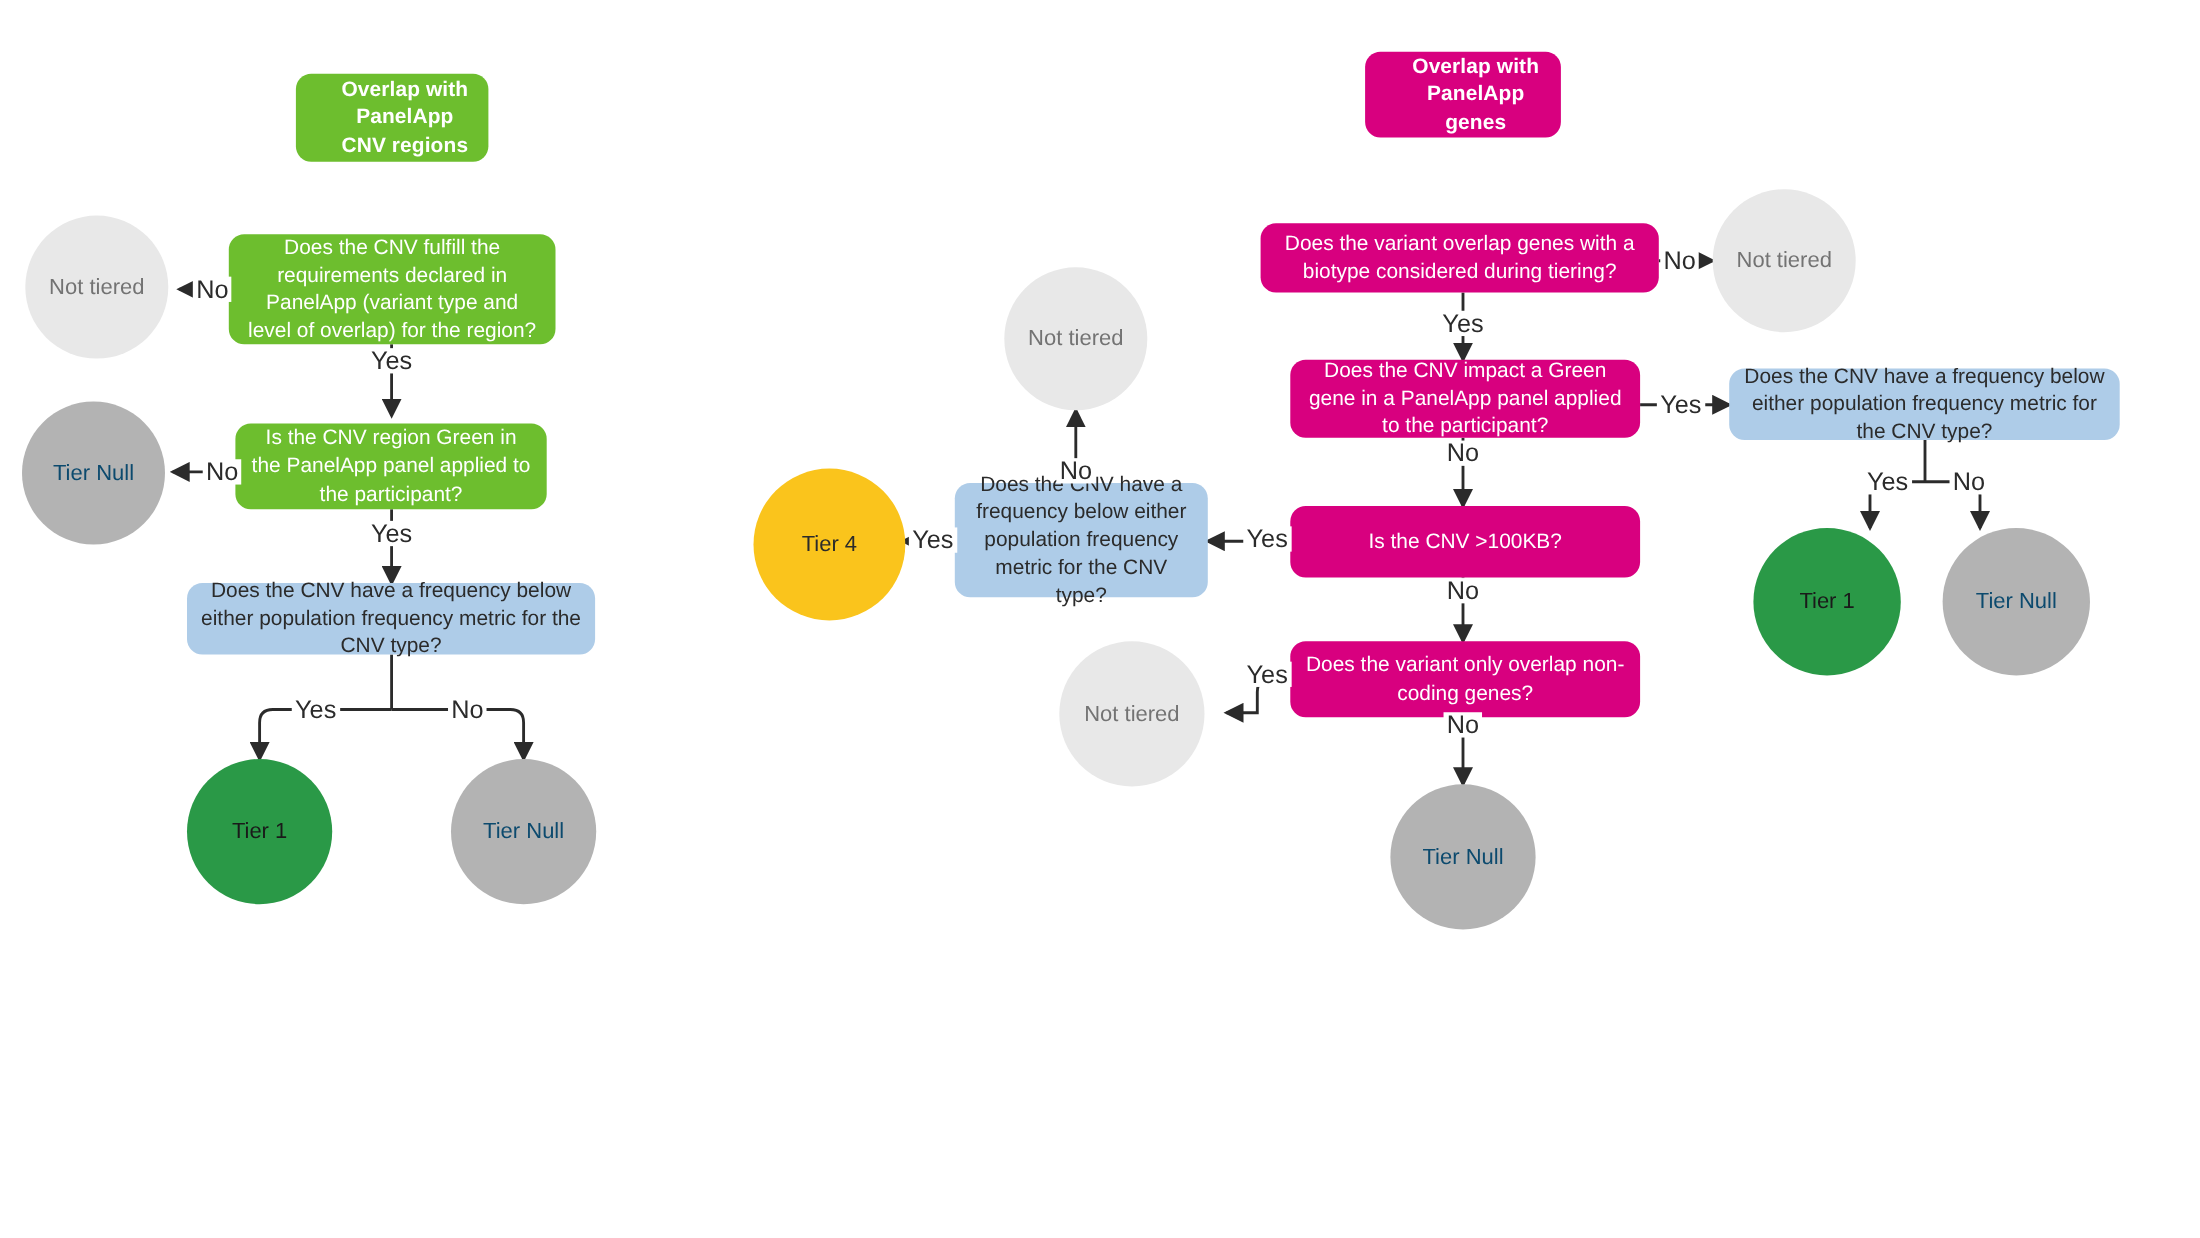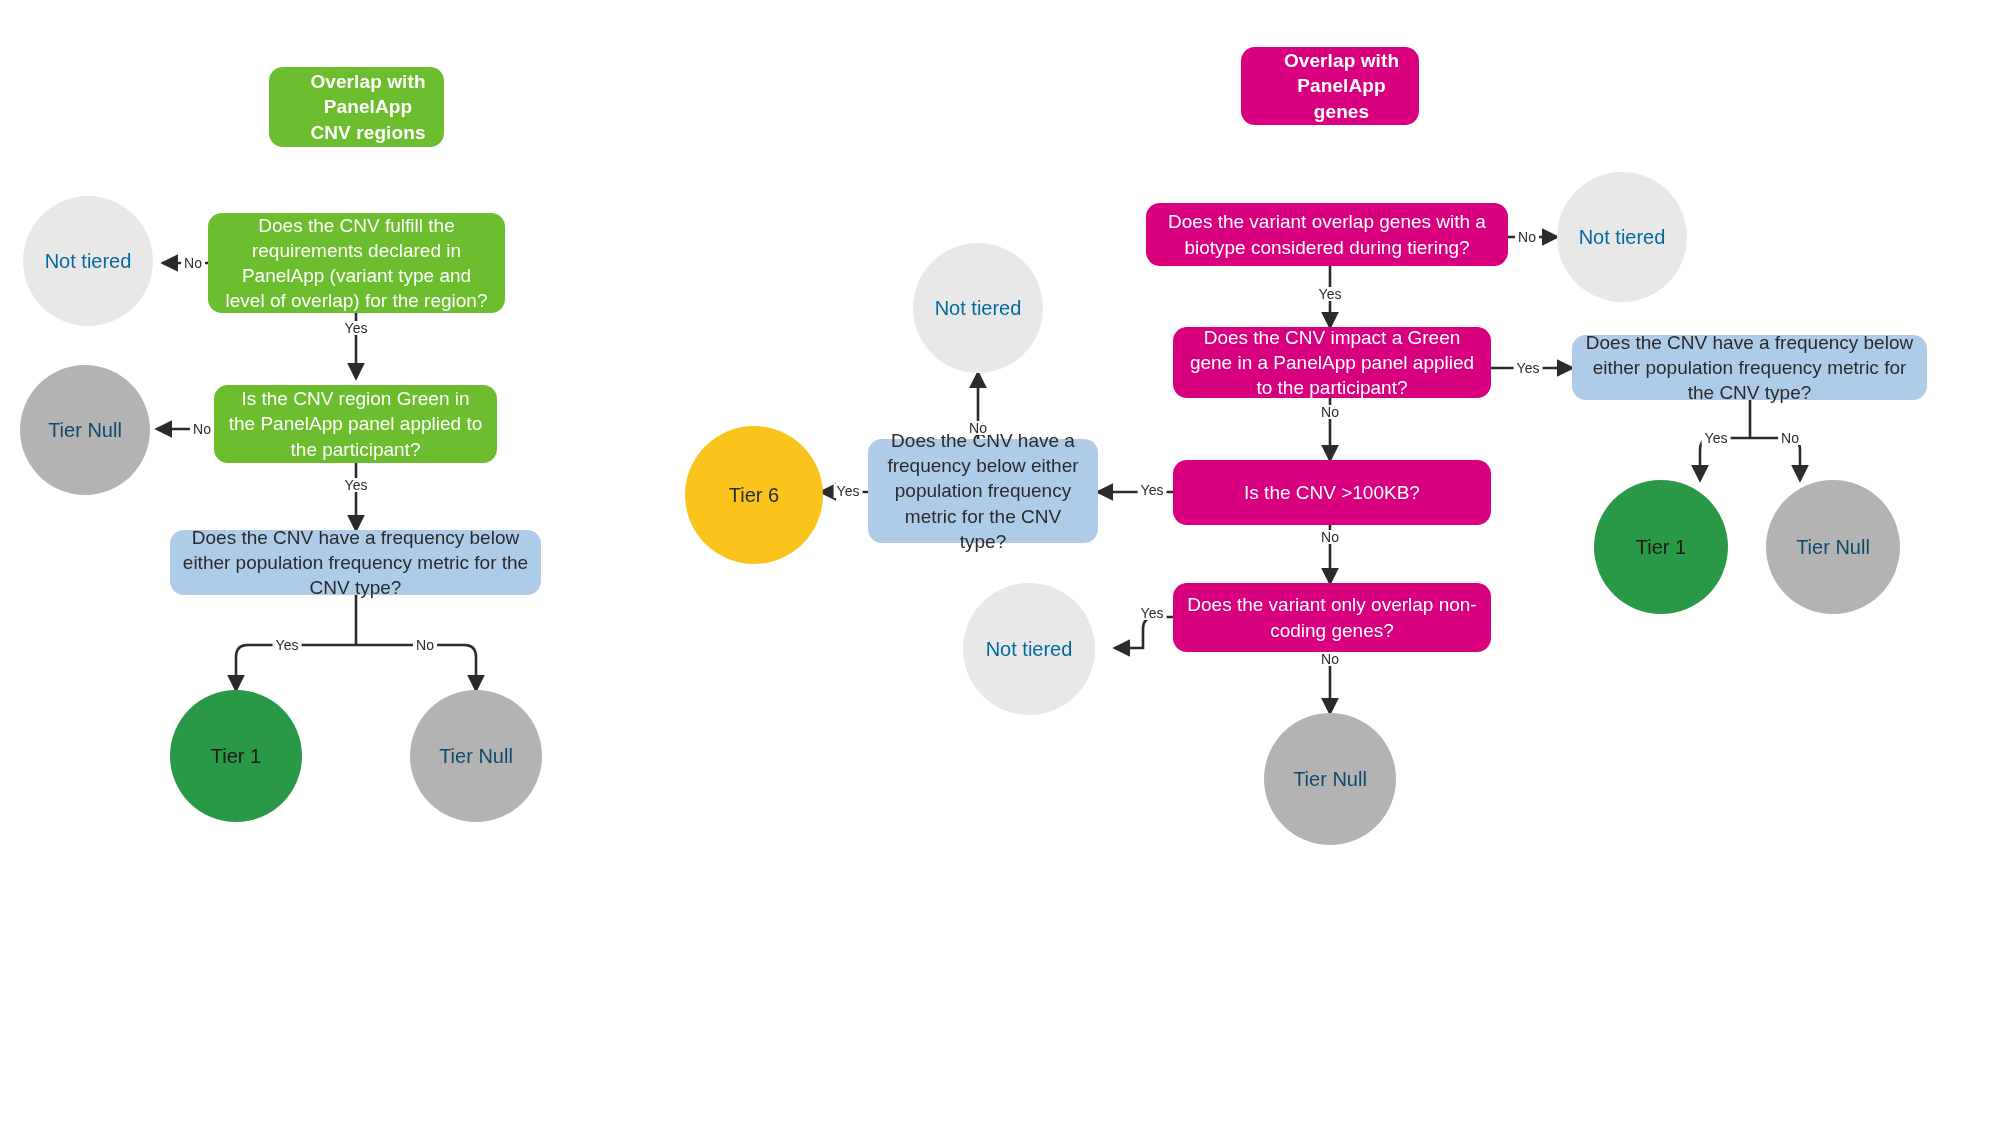--- a/index.html
+++ b/index.html
@@ -62,38 +62,38 @@
     color: #2b2b2b;
     font-size: 19px;
   }
   
   .circle {
     border-radius: 50%;
     font-size: 20px;
   }
   .circle.grey-light {
     background: #e8e8e8;
-    color: #0369a1;
+    color: #737373;
   }
   .circle.grey-mid {
     background: #b3b3b3;
     color: #0c4a6e;
   }
   .circle.tier1 {
     background: #2a9947;
     color: #1a1a1a;
   }
   .circle.tier2 {
     background: #fac41c;
     color: #2b2b2b;
   }
   
   .edge-label {
     position: absolute;
-    font-size: 14px;
+    font-size: 23px;
     color: #2b2b2b;
     background: #ffffff;
     padding: 0 3px;
     white-space: nowrap;
     line-height: 1;
   }
   .edge-label.c {
     transform: translate(-50%, -50%);
   }
 </style>
@@ -222,21 +222,21 @@
 
   <div class="node circle grey-mid" style="left:1264px; top:713px; width:132px; height:132px;">
     <span>Tier Null</span>
   </div>
 
   <div class="node box blue" style="left:868px; top:439px; width:230px; height:104px;">
     <span>Does the CNV have a frequency below either population frequency metric for the CNV type?</span>
   </div>
 
   <div class="node circle tier2" style="left:685px; top:426px; width:138px; height:138px;">
-    <span>Tier 6</span>
+    <span>Tier 4</span>
   </div>
 
   <div class="node circle grey-light" style="left:913px; top:243px; width:130px; height:130px;">
     <span>Not tiered</span>
   </div>
 
   <div class="node box blue" style="left:1572px; top:335px; width:355px; height:65px;">
     <span>Does the CNV have a frequency below either population frequency metric for the CNV type?</span>
   </div>
 

